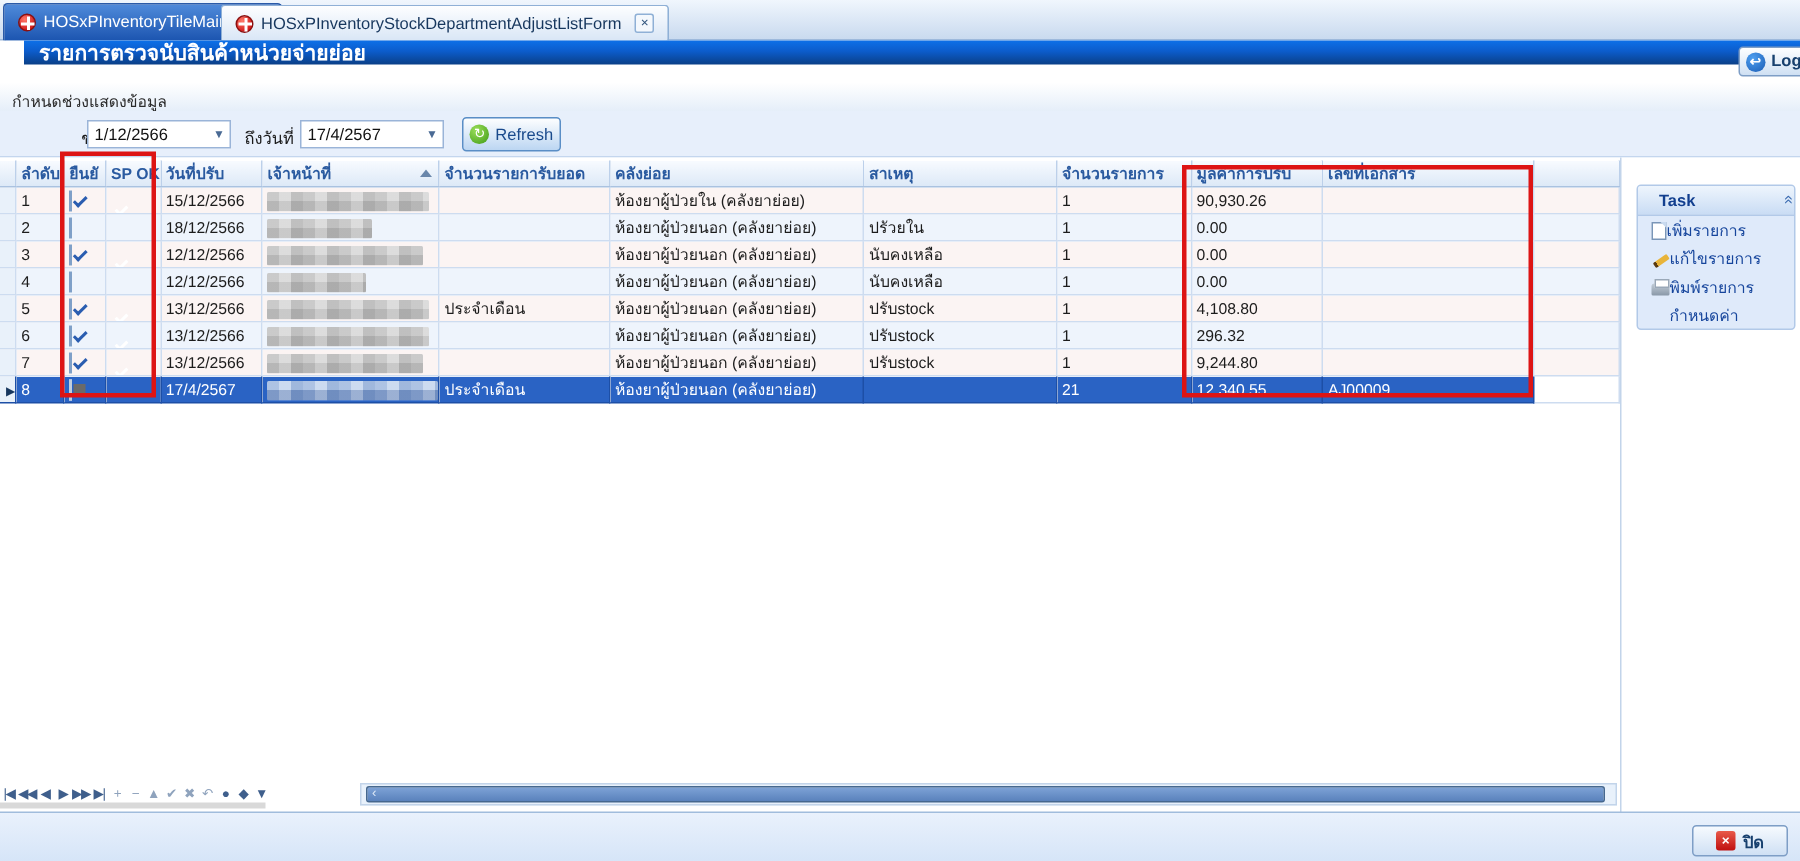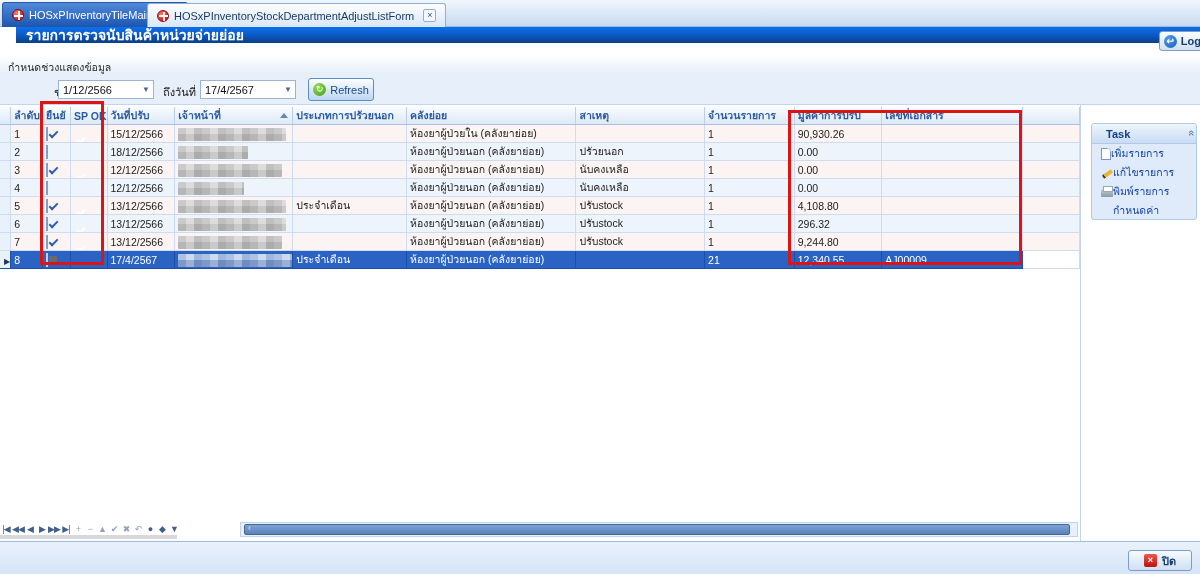--- a/index.html
+++ b/index.html
@@ -204,21 +204,21 @@
           <col style="width:58px">
         </colgroup>
       <thead>
           <tr id="grid-head">
             <th><span></span></th>
             <th><span>ลำดับ</span></th>
             <th><span>ยืนยั</span></th>
             <th><span>SP OK</span></th>
             <th><span>วันที่ปรับ</span></th>
             <th><span>เจ้าหน้าที่</span><span class="sort-arrow"></span></th>
-            <th><span>ประเภทการปรัวยนอก</span></th>
+            <th><span>จำนวนรายการับยอด</span></th>
             <th><span>คลังย่อย</span></th>
             <th><span>สาเหตุ</span></th>
             <th><span>จำนวนรายการ</span></th>
             <th><span>มูลค่าการปรับ</span></th>
             <th><span>เลขที่เอกสาร</span></th>
             <th><span></span></th>
           </tr>
         </thead>
       <tbody id="grid-body">
           <tr class="r-odd">
@@ -242,21 +242,21 @@
             <td class="ind"></td>
             <td class="num">2</td>
             <td><span class="cb unchecked"></span></td>
             <td></td>
             <td>18/12/2566</td>
             <td>
               <div class="blur" style="width:70px"></div>
             </td>
             <td></td>
             <td>ห้องยาผู้ป่วยนอก (คลังยาย่อย)</td>
-            <td>ปรัวยนอก</td>
+            <td>ปรัวยใน</td>
             <td class="cnt">1</td>
             <td class="num">0.00</td>
             <td></td>
             <td class="filler-cell"></td>
           </tr>
           <tr class="r-odd">
             <td class="ind"></td>
             <td class="num">3</td>
             <td><span class="cb checked"></span></td>
             <td><span class="spok-ok"></span></td>

